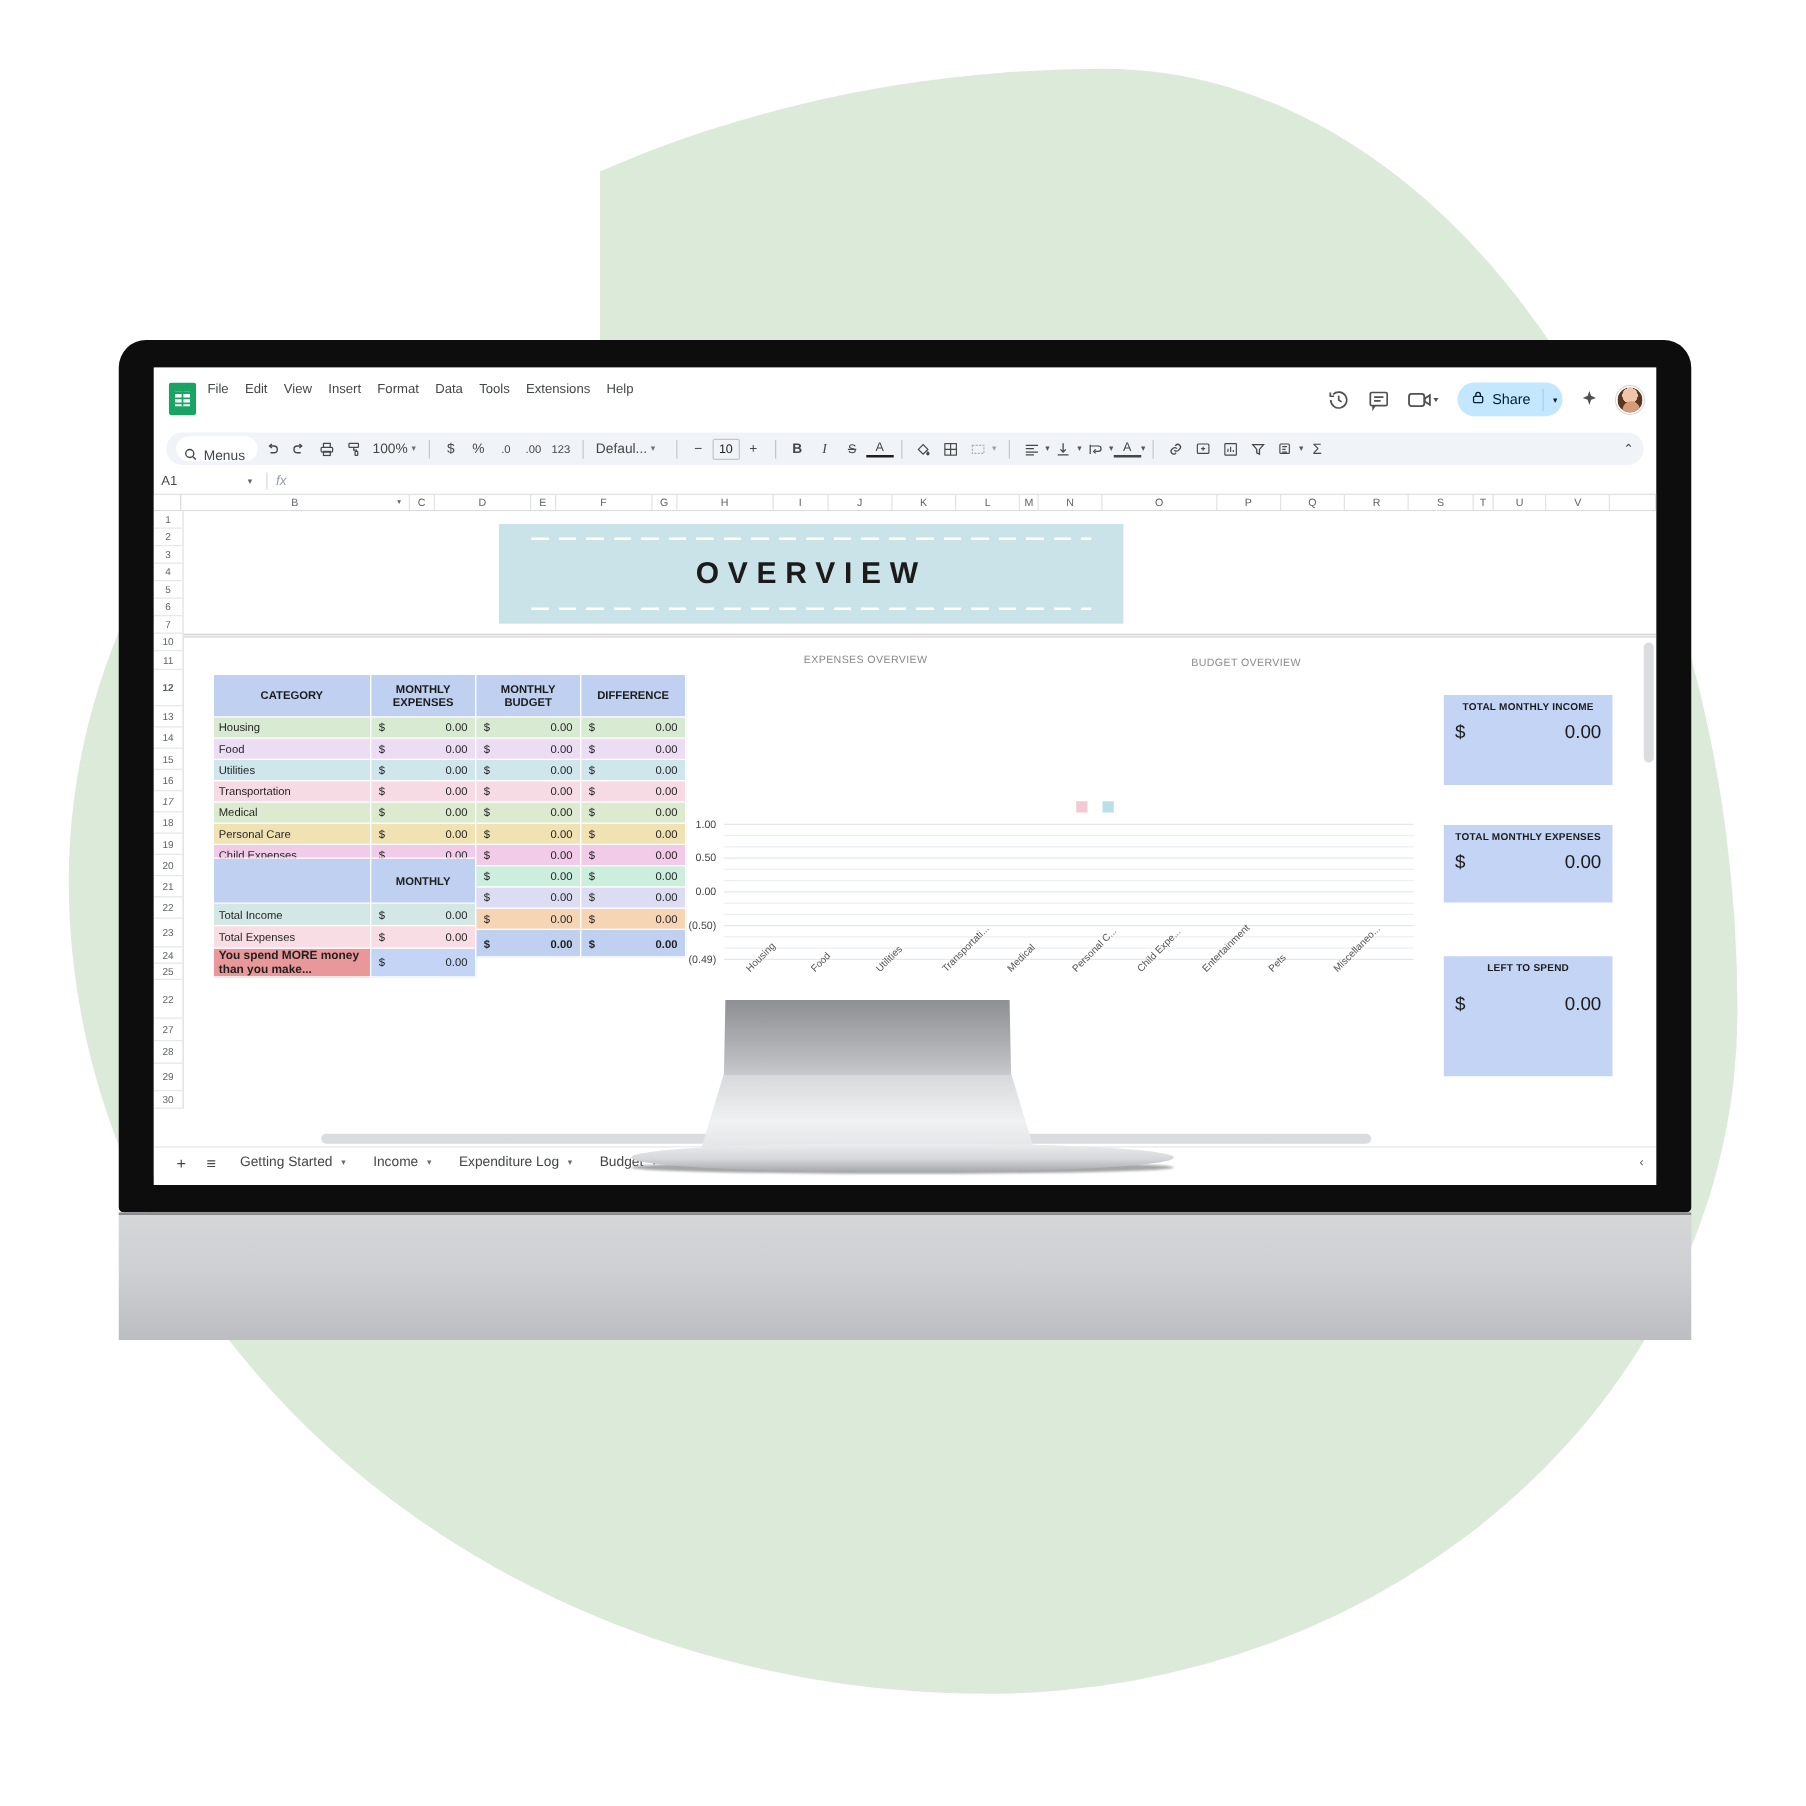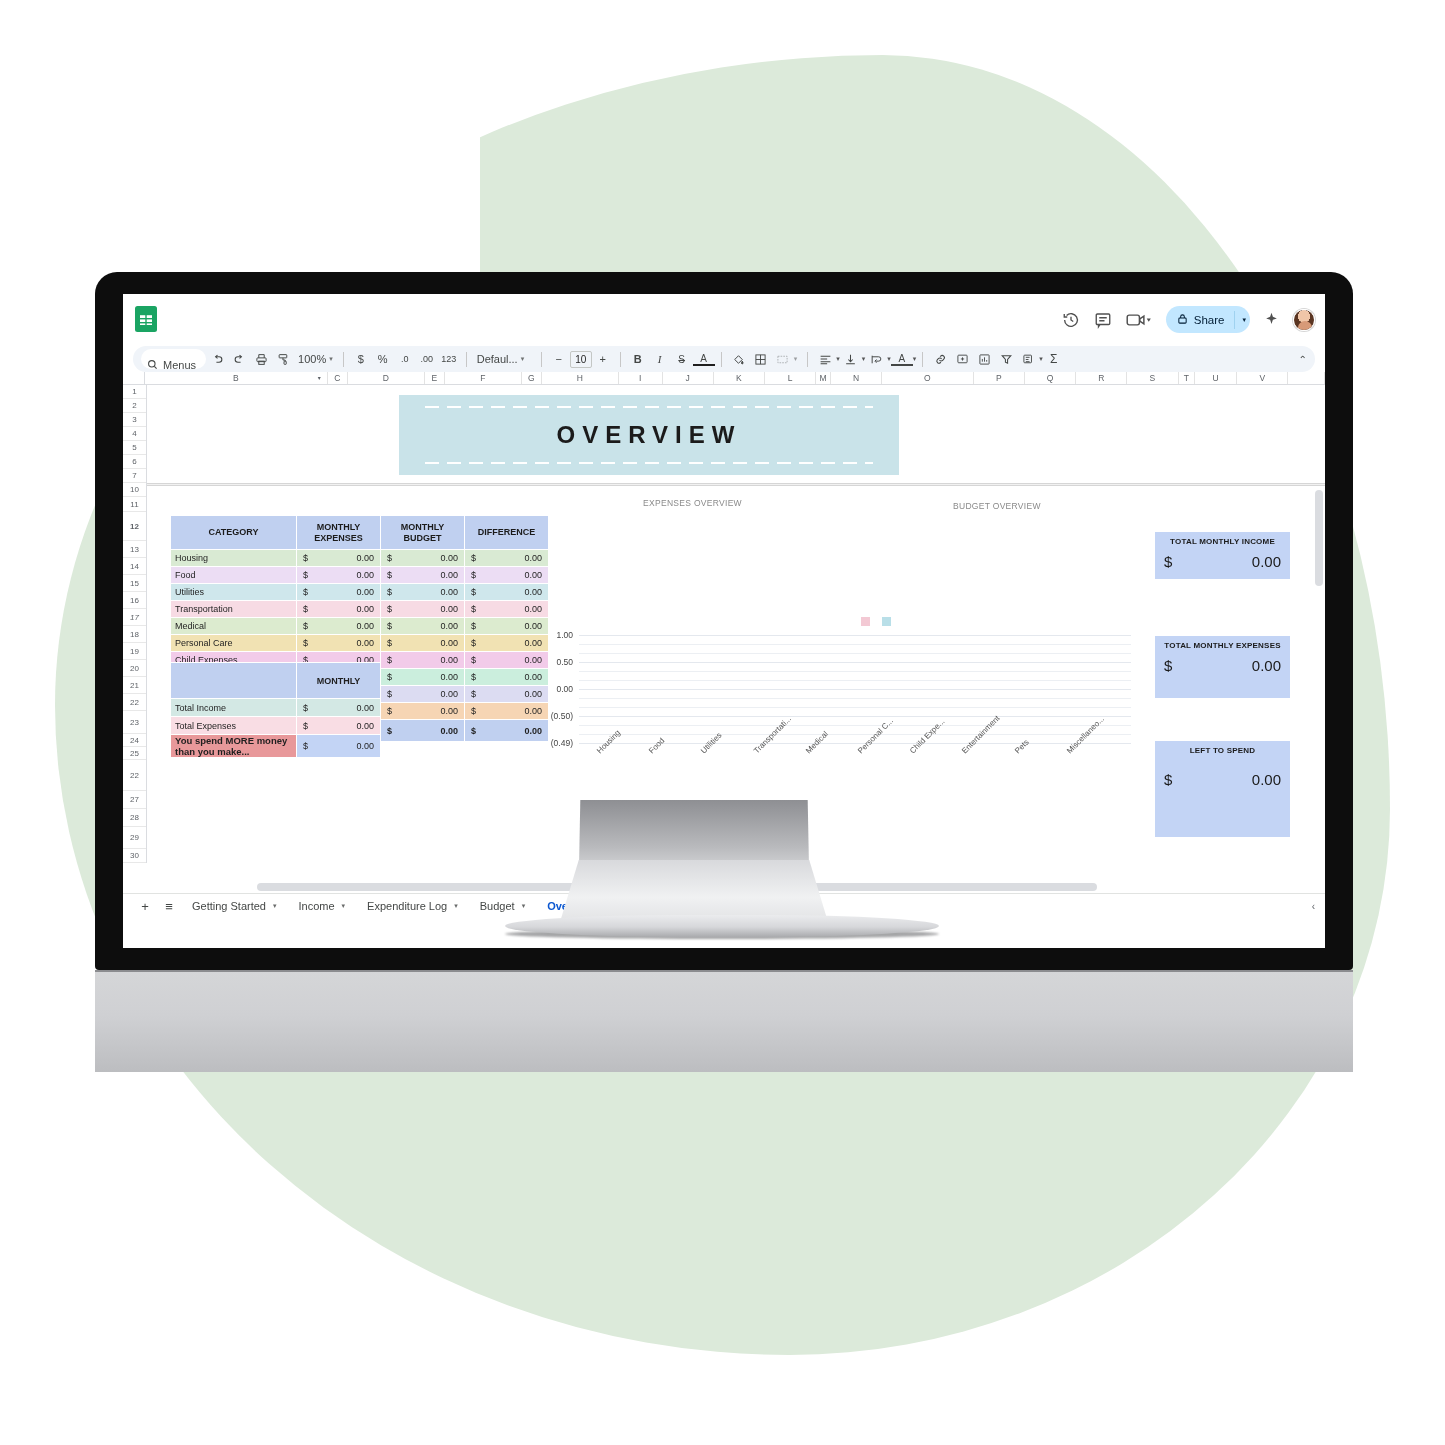--- a/index.html
+++ b/index.html
@@ -221,20 +221,31 @@
             <svg width="22" height="26" viewBox="0 0 22 26">
               <rect x="0" y="0" width="22" height="26" rx="2.5" fill="#1aa463"></rect>
               <rect x="5" y="7" width="12" height="12" fill="#fff"></rect>
               <rect x="5" y="7" width="12" height="2.2" fill="#1aa463"></rect>
               <rect x="5" y="12" width="12" height="1.4" fill="#1aa463"></rect>
               <rect x="5" y="16" width="12" height="1.4" fill="#1aa463"></rect>
               <rect x="10.3" y="7" width="1.4" height="12" fill="#1aa463"></rect>
             </svg>
           </div>
           <div class="gs-titlewrap">
+            <div class="gs-menurow">
+              <span>File</span>
+              <span>Edit</span>
+              <span>View</span>
+              <span>Insert</span>
+              <span>Format</span>
+              <span>Data</span>
+              <span>Tools</span>
+              <span>Extensions</span>
+              <span>Help</span>
+            </div>
           </div>
 
           <div class="gs-headright">
             <span class="hr-ico">
               <svg width="18" height="18" viewBox="0 0 24 24" fill="none" stroke="#1f1f1f" stroke-width="1.8">
                 <path d="M3.5 12a8.5 8.5 0 1 0 2.6-6.1"></path>
                   <path d="M3 4v4h4"></path>
                   <path d="M12 7.5V12l3 2"></path>
               </svg>
             </span>
@@ -403,20 +414,27 @@
                 <path d="M7 8h7M7 12h5M7 16h7"></path>
               </svg>
           </span>
           <span class="caret">▾</span>
           <span class="tb-item" style="font-size:12px">Σ</span>
           <div class="tb-right">
             <span style="font-size:10px;color:#444746">⌃</span>
           </div>
         </div>
 
+        <div class="gs-namerow">
+          <span class="namebox">A1</span>
+          <span class="namebox-caret">▾</span>
+          <span class="fxline"></span>
+          <span class="fx">fx</span>
+          <span style="flex:1"></span>
+        </div>
 
         <div class="grid-wrap">
 
           <div class="colhead">
             <div class="corner"></div>
             <div style="width:200px">
               <span>B</span>
               <span style="position:absolute;right:6px;top:0;font-size:6px;color:#5f6368">▾</span>
             </div>
             <div style="width:22px">C</div>
@@ -803,21 +821,21 @@
                     <div class="xlab" style="left: 172.6px; top: 132px;">Transportati...</div>
                     <div class="xlab" style="left: 224.8px; top: 132px;">Medical</div>
                     <div class="xlab" style="left: 277px; top: 132px;">Personal C...</div>
                     <div class="xlab" style="left: 329.2px; top: 132px;">Child Expe...</div>
                     <div class="xlab" style="left: 381.4px; top: 132px;">Entertainment</div>
                     <div class="xlab" style="left: 433.6px; top: 132px;">Pets</div>
                     <div class="xlab" style="left: 485.8px; top: 132px;">Miscellaneo...</div>
                   </div>
               </div>
 
-              <div class="card" style="left:1008px; top:147px; height:47px;">
+              <div class="card" style="left:1008px; top:147px; height:72px;">
                 <div class="cap">TOTAL MONTHLY INCOME</div>
                 <div class="val">
                   <span>$</span>
                   <span>0.00</span>
                 </div>
               </div>
               <div class="card" style="left:1008px; top:251px; height:62px;">
                 <div class="cap">TOTAL MONTHLY EXPENSES</div>
                 <div class="val">
                   <span>$</span>

